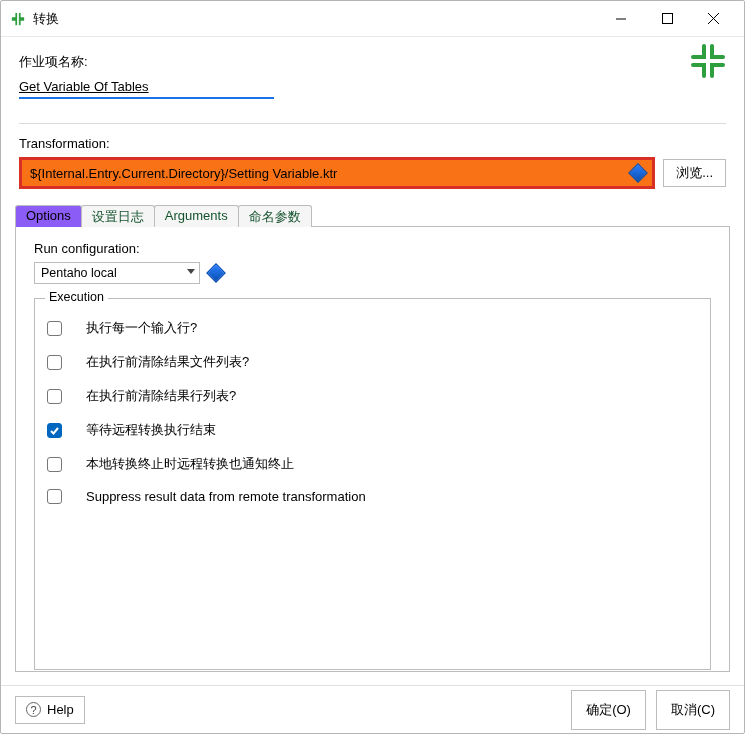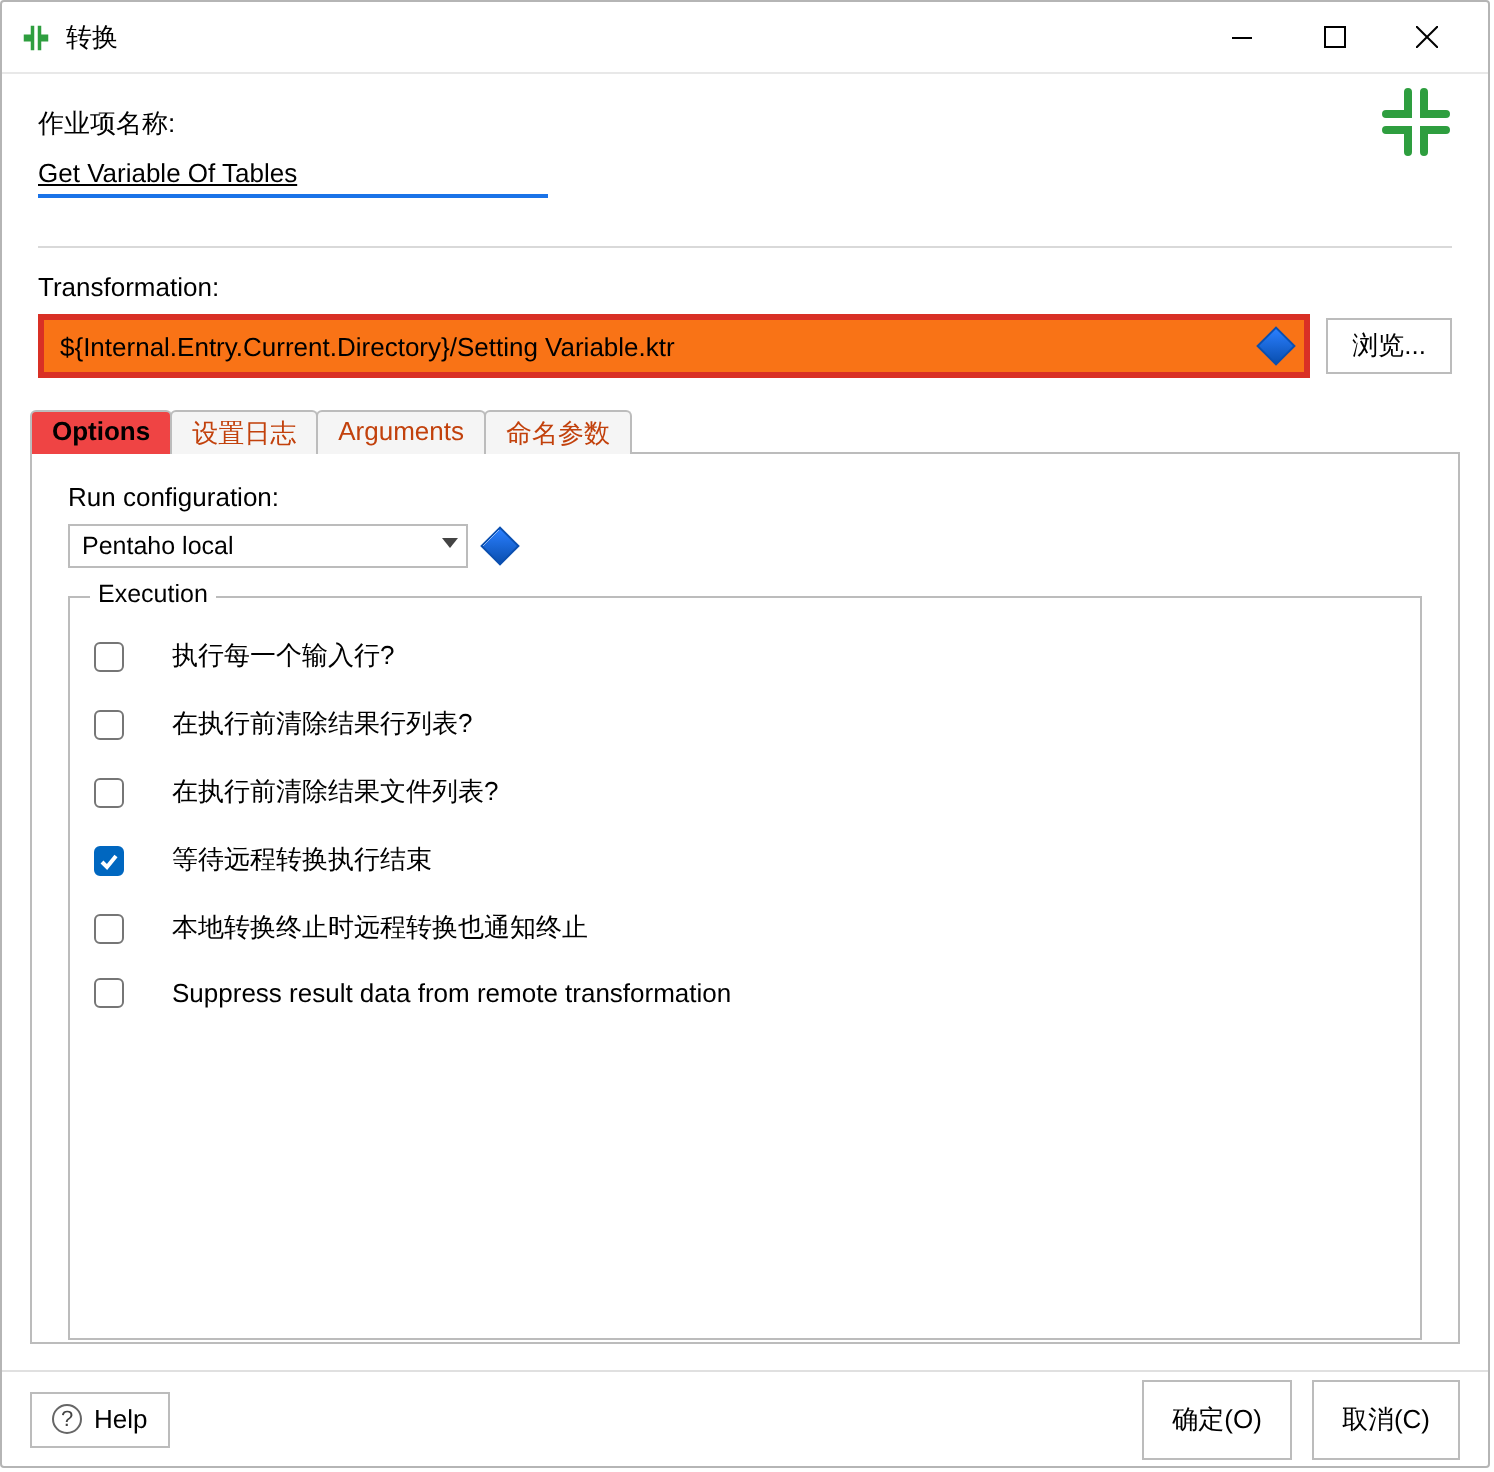--- a/index.html
+++ b/index.html
@@ -82,34 +82,34 @@
   .tab {
     border:1px solid #bcbcbc; border-bottom:none;
     background:#fff;
     padding: 2px 10px;
     font-size:13px;
     margin-right:-1px;
     height:22px;
     border-radius:3px 3px 0 0;
     cursor: default;
   }
-  .tab.active { background:#ef4444; position:relative;font-weight:bold; }
-  .tab.inactive { background:#f5f5f5; color:#c2410c; }
+  .tab.active { background:#8b5cf6; position:relative; }
+  .tab.inactive { background:#f5f5f5; color:#14532d; }
   .tab-panel {
     border:1px solid #bcbcbc;
     height: 446px;
     margin-top:-1px;
     padding: 14px 18px;
     position:relative;
   }
   .runconf-label { font-size:13px; margin-bottom:6px; }
   .runconf-row { display:flex; align-items:center; gap:8px; }
   .runconf-select {
     border:1px solid #bcbcbc;
-    width: 200px; height:22px;
+    width: 166px; height:22px;
     padding: 0 16px 0 6px;
     font-size:12.5px;
     position:relative;
     display:flex; align-items:center;
     background:#fff;
   }
   .select-caret {
     position:absolute; right:4px; top:6px;
     width:0;height:0;border-left:4px solid transparent;border-right:4px solid transparent;border-top:5px solid #444;
   }
@@ -235,25 +235,25 @@
 
       <div class="fieldset">
         <span class="legend">Execution</span>
 
         <div class="cb-row">
           <span class="cb"></span>
           <span>执行每一个输入行?</span>
         </div>
         <div class="cb-row">
           <span class="cb"></span>
+          <span>在执行前清除结果文件列表?</span>
+        </div>
+        <div class="cb-row">
+          <span class="cb"></span>
           <span>在执行前清除结果行列表?</span>
-        </div>
-        <div class="cb-row">
-          <span class="cb"></span>
-          <span>在执行前清除结果文件列表?</span>
         </div>
         <div class="cb-row">
           <span class="cb checked">
               <svg width="11" height="11">
                 <polyline points="2,6 4.5,8.5 9,3" fill="none" stroke="#fff" stroke-width="2"></polyline>
               </svg>
             </span>
           <span>等待远程转换执行结束</span>
         </div>
         <div class="cb-row">

